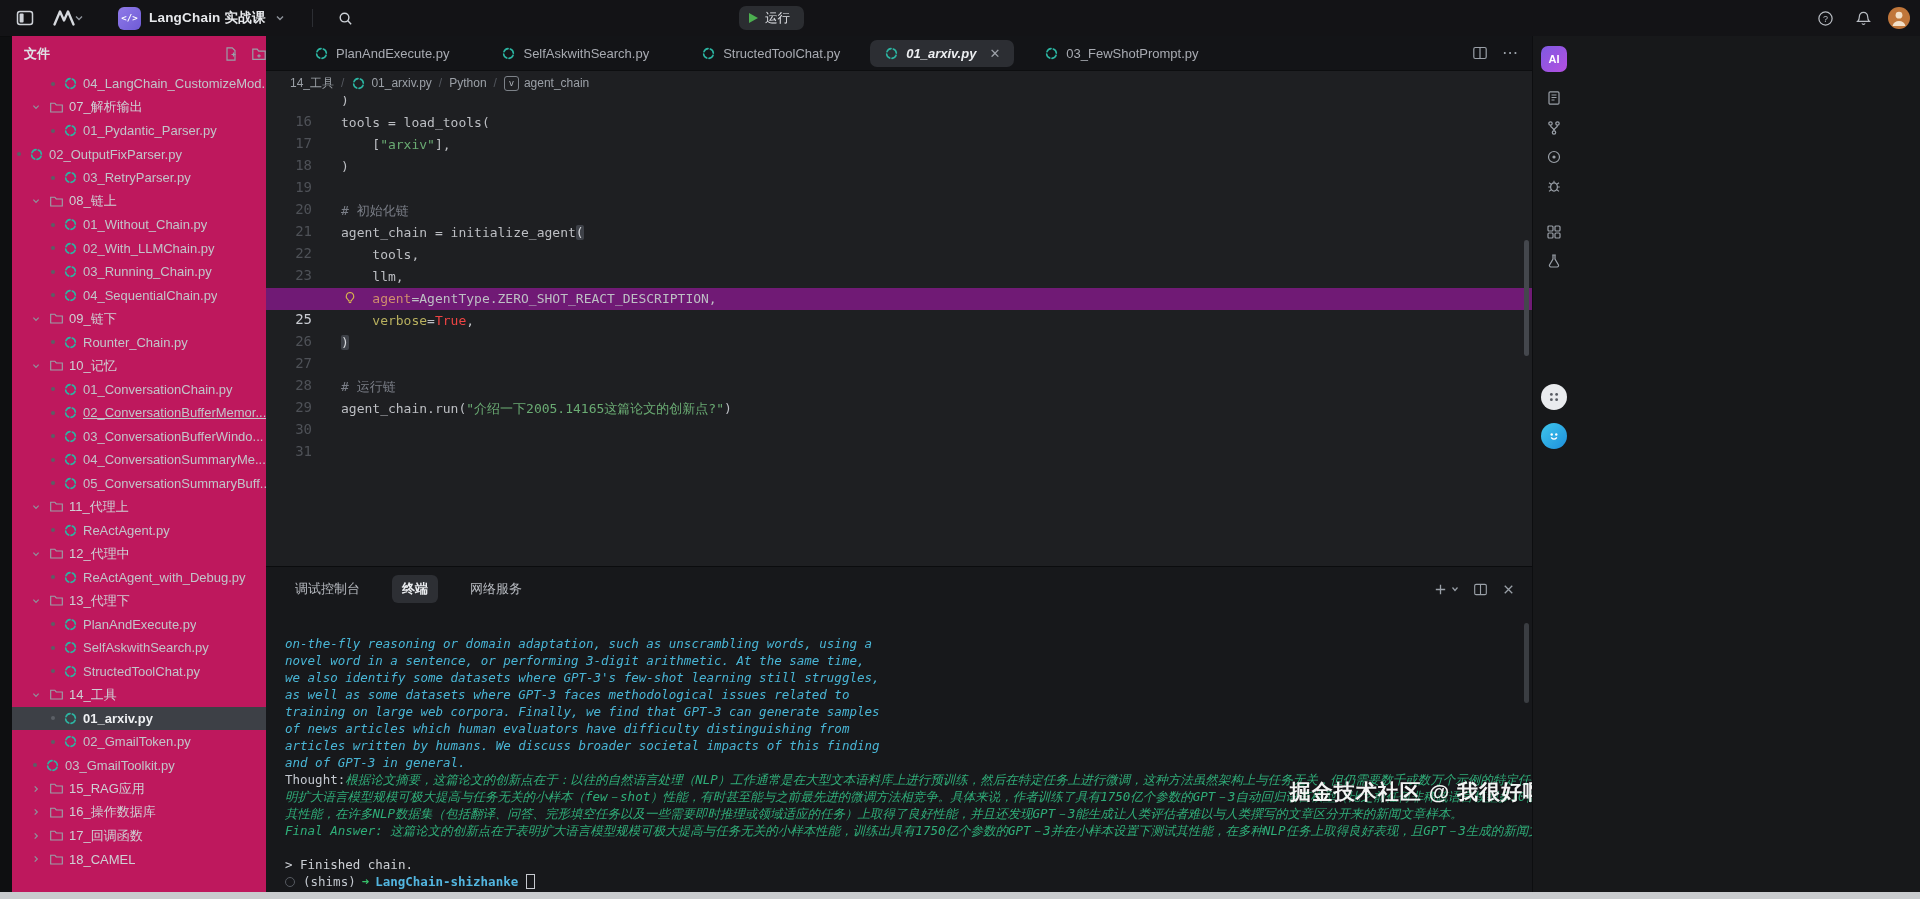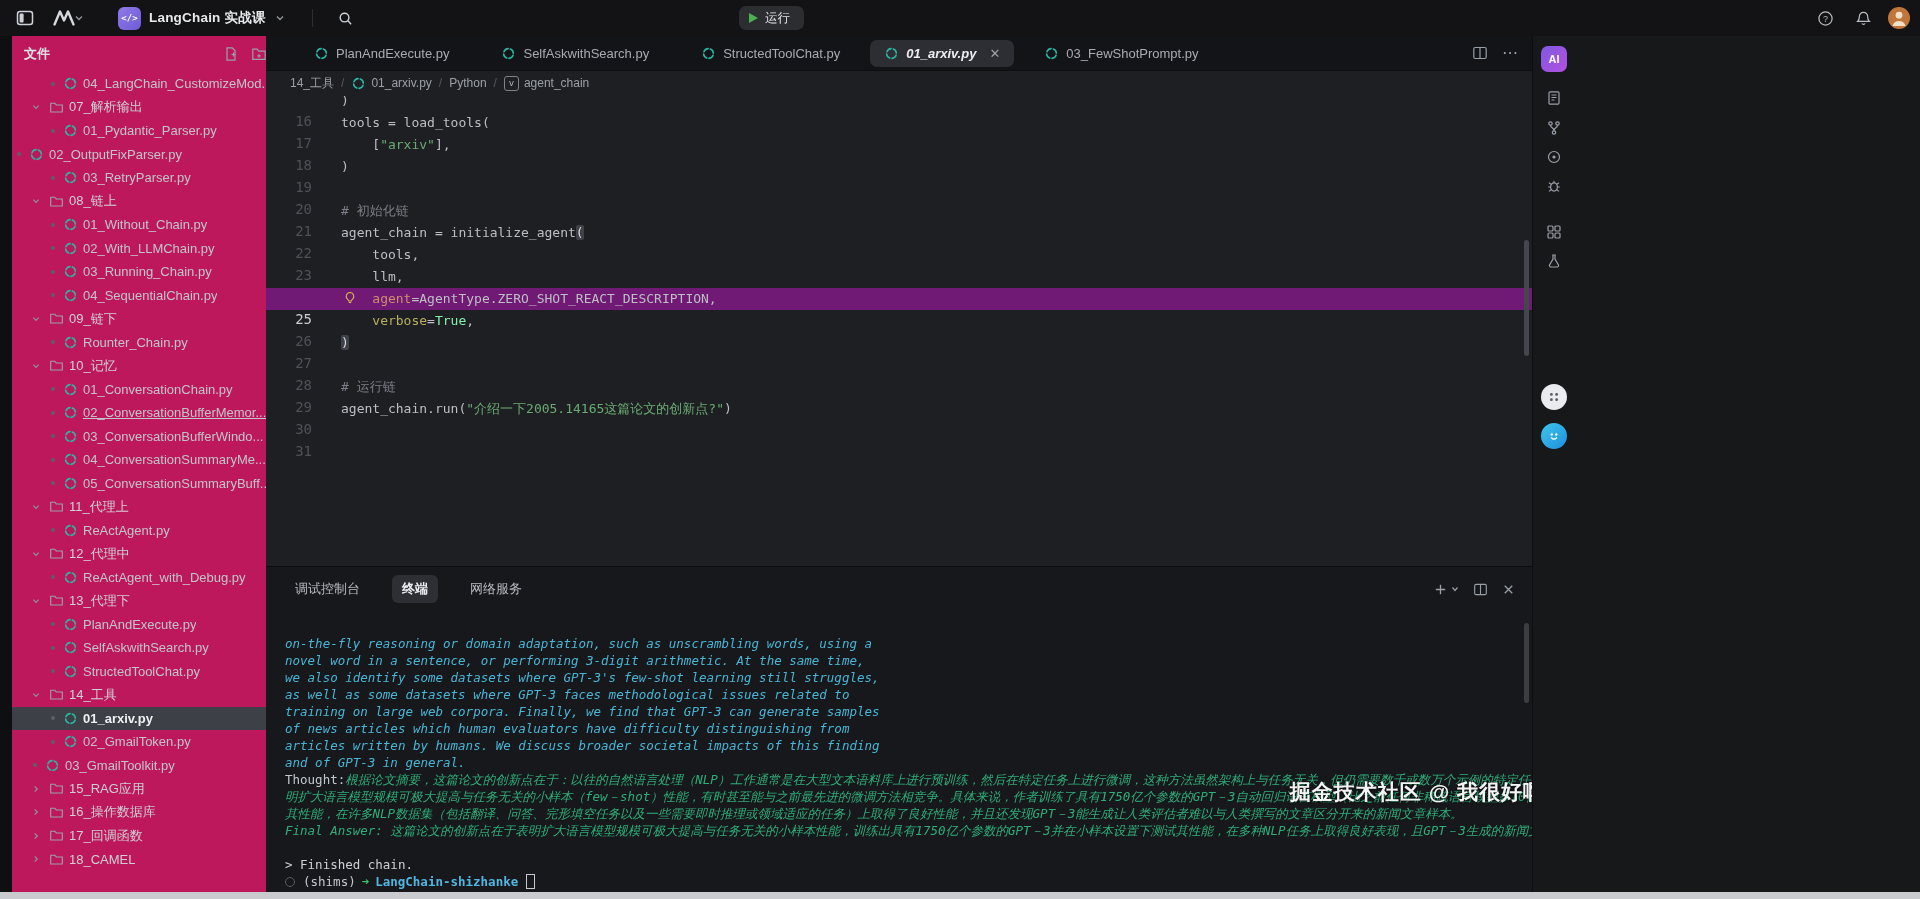--- a/index.html
+++ b/index.html
@@ -67,21 +67,21 @@
   .code-line.active{background:#701a75;}
   .lnum{position:absolute;left:0;top:0;width:46px;text-align:right;color:#4e5157;font-size:14px;cursor:pointer;margin-top:20px;}
   .code-line.active .lnum{color:#c8cbd1;}
   .bulb{position:absolute;left:77px;top:3px;}
   .ltext{position:absolute;left:75px;top:0;}
   .tk-d{color:#bdbfc4;}
   .tk-s{color:#6aab73;}
   .tk-cm{color:#7a7e87;}
   .tk-na{color:#cf8e6d;}
   .tk-nb{color:#b8b05f;}
-  .tk-kc{color:#86efac;}
+  .tk-kc{color:#ef4444;}
   .tk-bh{color:#d6d8dc;background:#3e4148;border-radius:2px;}
   #editor-scroll{position:absolute;right:3px;top:144px;width:5px;height:116px;border-radius:3px;background:#44474d;}
 
   
   #bottompanel{position:absolute;left:0;top:530px;right:0;height:326px;background:#17181b;border-top:1px solid #0b0c0e;}
   #bp-header{position:absolute;left:0;top:0;right:0;height:44px;display:flex;align-items:center;padding-left:19px;}
   .bp-tab{font-size:13px;color:#b7bac0;margin-right:22px;cursor:pointer;padding:5px 10px;border-radius:6px;}
   .bp-tab.active{background:#2d2f34;color:#eceef1;font-weight:700;}
   .bp-actions{position:absolute;right:16px;top:0;height:44px;display:flex;align-items:center;gap:13px;color:#9aa0a8;}
   .plus-wrap{display:flex;align-items:center;gap:2px;}

